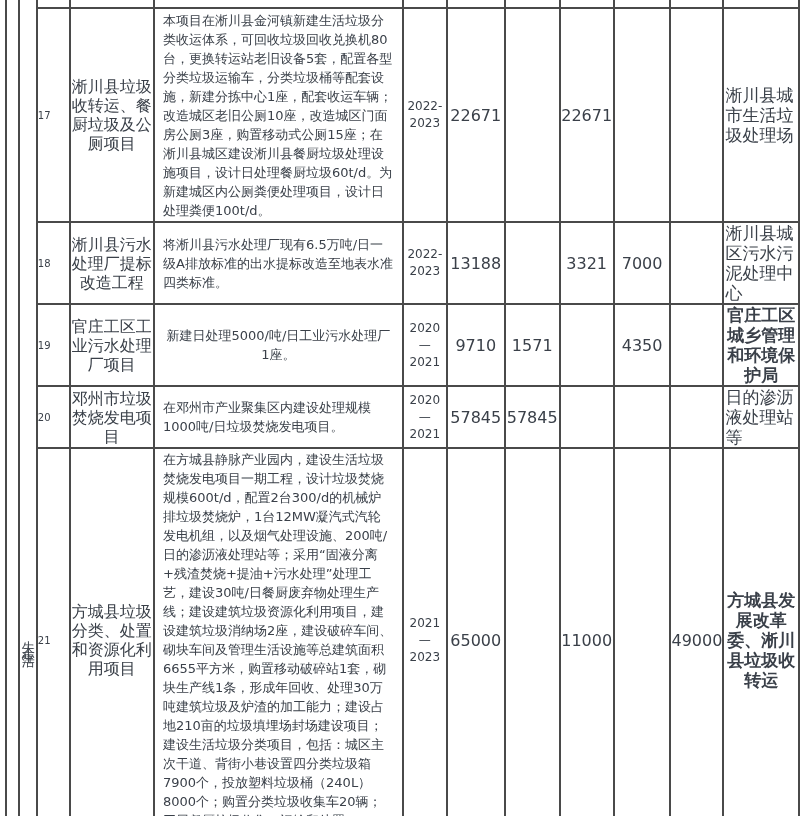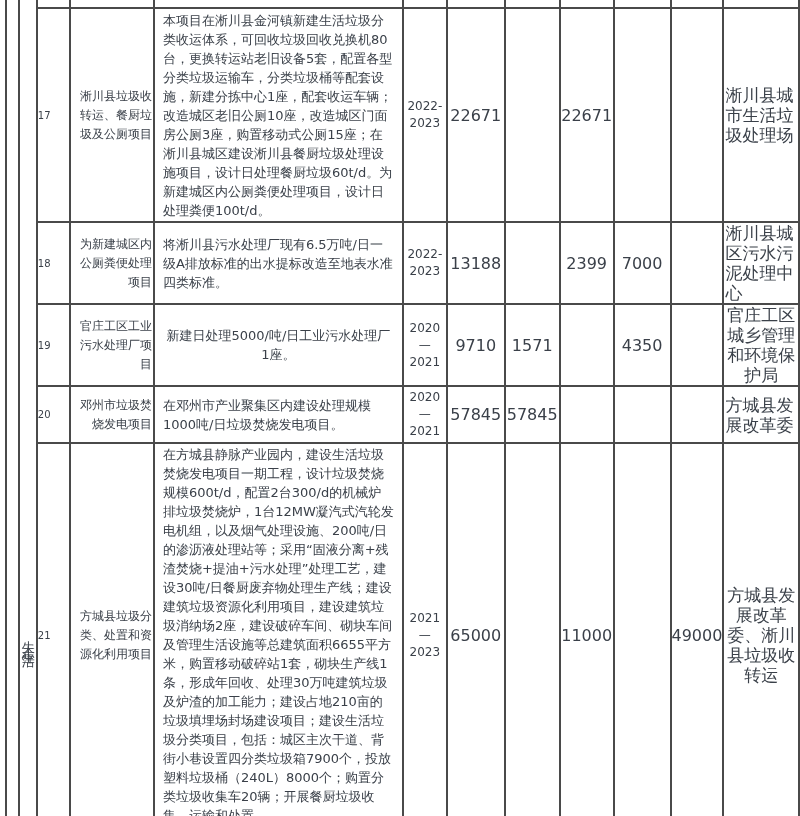--- a/index.html
+++ b/index.html
@@ -14,27 +14,27 @@
   td{border:2px solid #4a4a4a;padding:0;vertical-align:middle;overflow:hidden;}
   tr.partial-top td{border-top:none;}
   tr.partial-bottom td{border-bottom:none;}
   td.cA,td.cB{border-top:none;border-bottom:none;}
   td.cB{vertical-align:top;text-align:center;}
   .vlabel{
     display:inline-block;writing-mode:vertical-rl;text-orientation:upright;
     margin-top:630px;font-size:13px;letter-spacing:5px;line-height:14px;
   }
   td.col-no{text-align:left;font-size:10px;}
-  td.col-name{font-size:12px;line-height:19px;text-align:right;padding:0 1px;}
+  td.col-name{font-size:16px;line-height:19px;text-align:center;padding:0 1px;}
   td.col-desc{font-size:13px;line-height:19px;text-align:left;padding:1px 8px;}
   td.col-desc.center{text-align:center;}
   td.col-year{text-align:center;font-size:12px;line-height:17px;padding:0 1px;overflow-wrap:break-word;}
   td.col-amt{text-align:center;font-size:16px;}
   td.col-unit{font-size:17px;line-height:20px;text-align:left;padding:0 1px;}
-  td.col-unit.center{text-align:center;}
+  td.col-unit.center{text-align:center;font-weight:bold;}
 </style>
 </head>
 <body>
 
 <div class="stage">
   <table class="doc">
     <colgroup>
       <col style="width:13px">
         <col style="width:18px">
         <col style="width:33px">
@@ -75,26 +75,26 @@
       <td class="col-amt">22671</td>
       <td class="col-amt"></td>
       <td class="col-amt">22671</td>
       <td class="col-amt"></td>
       <td class="col-amt"></td>
       <td class="col-unit">淅川县城市生活垃圾处理场</td>
     </tr>
 
     <tr style="height:75px">
       <td class="col-no">18</td>
-      <td class="col-name">为新建城区内公厕粪便处理项目</td>
+      <td class="col-name">淅川县污水处理厂提标改造工程</td>
       <td class="col-desc">将淅川县污水处理厂现有6.5万吨/日一级A排放标准的出水提标改造至地表水准四类标准。</td>
       <td class="col-year">2022-2023</td>
       <td class="col-amt">13188</td>
       <td class="col-amt"></td>
-      <td class="col-amt">2399</td>
+      <td class="col-amt">3321</td>
       <td class="col-amt">7000</td>
       <td class="col-amt"></td>
       <td class="col-unit">淅川县城区污水污泥处理中心</td>
     </tr>
 
     <tr style="height:75px">
       <td class="col-no">19</td>
       <td class="col-name">官庄工区工业污水处理厂项目</td>
       <td class="col-desc center">新建日处理5000/吨/日工业污水处理厂1座。</td>
       <td class="col-year">2020—2021</td>
@@ -109,21 +109,21 @@
     <tr style="height:57px">
       <td class="col-no">20</td>
       <td class="col-name">邓州市垃圾焚烧发电项目</td>
       <td class="col-desc">在邓州市产业聚集区内建设处理规模1000吨/日垃圾焚烧发电项目。</td>
       <td class="col-year">2020—2021</td>
       <td class="col-amt">57845</td>
       <td class="col-amt">57845</td>
       <td class="col-amt"></td>
       <td class="col-amt"></td>
       <td class="col-amt"></td>
-      <td class="col-unit">方城县发展改革委</td>
+      <td class="col-unit">日的渗沥液处理站等</td>
     </tr>
 
     <tr style="height:381px">
       <td class="col-no">21</td>
       <td class="col-name">方城县垃圾分类、处置和资源化利用项目</td>
       <td class="col-desc">在方城县静脉产业园内，建设生活垃圾焚烧发电项目一期工程，设计垃圾焚烧规模600t/d，配置2台300/d的机械炉排垃圾焚烧炉，1台12MW凝汽式汽轮发电机组，以及烟气处理设施、200吨/日的渗沥液处理站等；采用“固液分离+残渣焚烧+提油+污水处理”处理工艺，建设30吨/日餐厨废弃物处理生产线；建设建筑垃圾资源化利用项目，建设建筑垃圾消纳场2座，建设破碎车间、砌块车间及管理生活设施等总建筑面积6655平方米，购置移动破碎站1套，砌块生产线1条，形成年回收、处理30万吨建筑垃圾及炉渣的加工能力；建设占地210亩的垃圾填埋场封场建设项目；建设生活垃圾分类项目，包括：城区主次干道、背街小巷设置四分类垃圾箱7900个，投放塑料垃圾桶（240L）8000个；购置分类垃圾收集车20辆；开展餐厨垃圾收集、运输和处置。</td>
       <td class="col-year">2021—2023</td>
       <td class="col-amt">65000</td>
       <td class="col-amt"></td>
       <td class="col-amt">11000</td>

